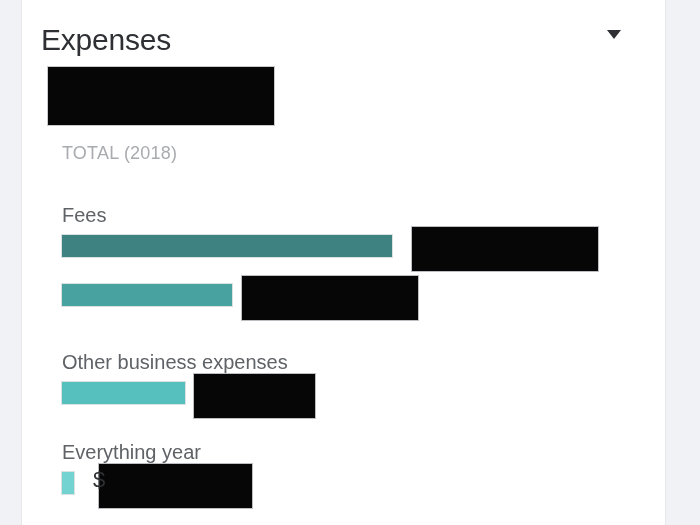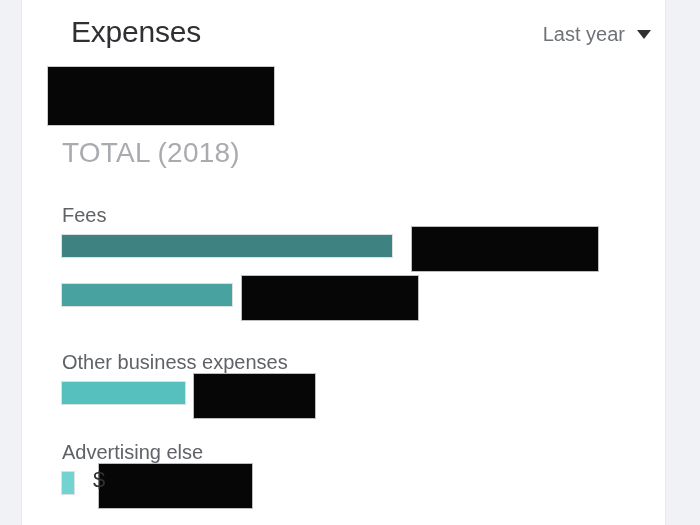--- a/index.html
+++ b/index.html
@@ -30,24 +30,23 @@
     background: #ffffff;
     border-left: 1px solid #e6e8ec;
     border-right: 1px solid #e6e8ec;
     box-sizing: border-box;
   }
 
   
   .header {
     position: absolute;
     left: 41px;
-    top: 14px;
+    top: 22px;
     width: 580px;
     height: 40px;
-    margin-left: 30px;
   }
   .title {
     position: absolute;
     left: 0;
     top: 0;
     font-size: 30px;
     line-height: 36px;
     color: #2f3033;
     font-weight: 400;
     letter-spacing: -0.2px;
@@ -93,21 +92,21 @@
     color: transparent;
     font-size: 1px;
     line-height: 1px;
     overflow: hidden;
     height: 1px;
   }
   .total-label {
     position: absolute;
     left: 62px;
     top: 140px;
-    font-size: 28px;
+    font-size: 18px;
     line-height: 26px;
     color: #a9abaf;
     letter-spacing: 0.2px;
     white-space: nowrap;
   }
 
   
   .rows {
     position: absolute;
     left: 0;
@@ -172,21 +171,20 @@
 
 <div id="app">
 
   <div class="card">
   </div>
 
   <div class="header">
     <div class="title">Expenses</div>
 
     <div class="period-select">
-      <span class="period-label">Last year</span>
       <span class="caret"></span>
     </div>
   </div>
 
   <div class="total-amount-redaction">
     <span class="total-amount-text"></span>
   </div>
 
   <div class="total-label">TOTAL (2018)</div>
 
@@ -218,21 +216,21 @@
       <div class="row-bar-line">
         <div class="bar" id="bar-2" style="width: 123px; background: rgb(85, 192, 189);"></div>
         <div class="value-redaction" id="val-2" style="left: 132px; width: 121px;">
           <span class="value-text"></span>
         </div>
         <span class="dollar-peek" id="peek-2" style="left: 126px;"></span>
       </div>
     </div>
 
     <div class="row" id="row-3">
-      <div class="row-label">Advertising else</div>
+      <div class="row-label">Everything year</div>
       <div class="row-bar-line">
         <div class="bar" id="bar-3" style="width: 12px; background: rgb(114, 211, 208);"></div>
         <div class="value-redaction" id="val-3" style="left: 37px; width: 153px;">
           <span class="value-text"></span>
         </div>
         <span class="dollar-peek" id="peek-3" style="left: 31px;">$</span>
       </div>
     </div>
 
   </div>

